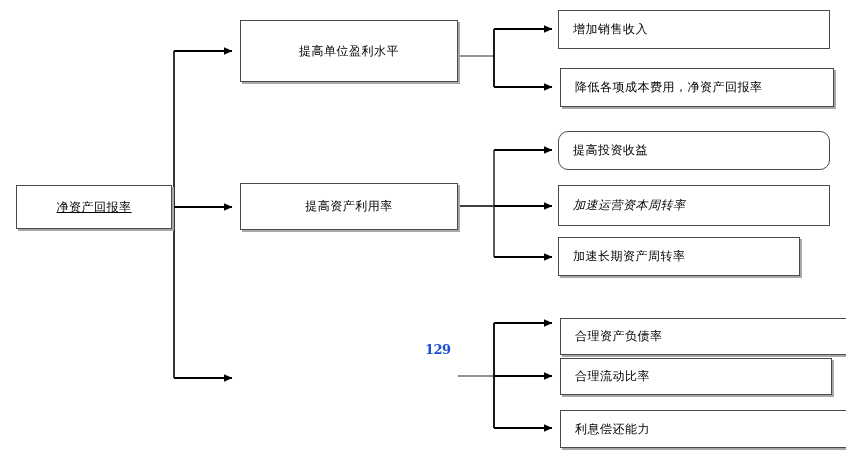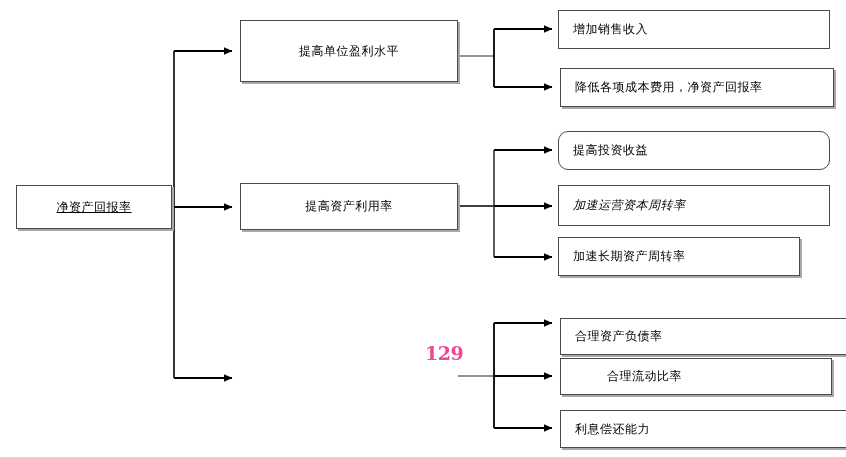--- a/index.html
+++ b/index.html
@@ -49,22 +49,22 @@
     text-align: center;
   }
   .node.left .node-label {
     text-align: left;
     padding-left: 14px;
   }
   .page-number {
     position: absolute;
     font-family: "DejaVu Serif", "Liberation Serif", serif;
     font-weight: bold;
-    font-size: 19px;
-    color: #ec4899;
+    font-size: 13px;
+    color: #1d4ed8;
     letter-spacing: -0.5px;
   }
 </style>
 </head>
 <body>
 
 <div id="canvas">
 
   <svg class="wires" viewBox="0 0 846 457">
     <defs>
@@ -135,21 +135,21 @@
   </div>
 
   <div class="node left shadowed" style="left:558px; top:237px; width:242px; height:39px;">
     <span class="node-label">加速长期资产周转率</span>
   </div>
 
   <div class="node left shadowed" style="left:560px; top:318px; width:328px; height:37px;">
     <span class="node-label">合理资产负债率</span>
   </div>
 
-  <div class="node left shadowed" style="left:560px; top:358px; width:272px; height:37px;padding-left:32px;">
+  <div class="node left shadowed" style="left:560px; top:358px; width:272px; height:37px;">
     <span class="node-label">合理流动比率</span>
   </div>
 
   <div class="node left shadowed" style="left:560px; top:410px; width:319px; height:38px;">
     <span class="node-label">利息偿还能力</span>
   </div>
 
   <div class="page-number" style="left:425px; top:342px;">129</div>
 
 </div>

